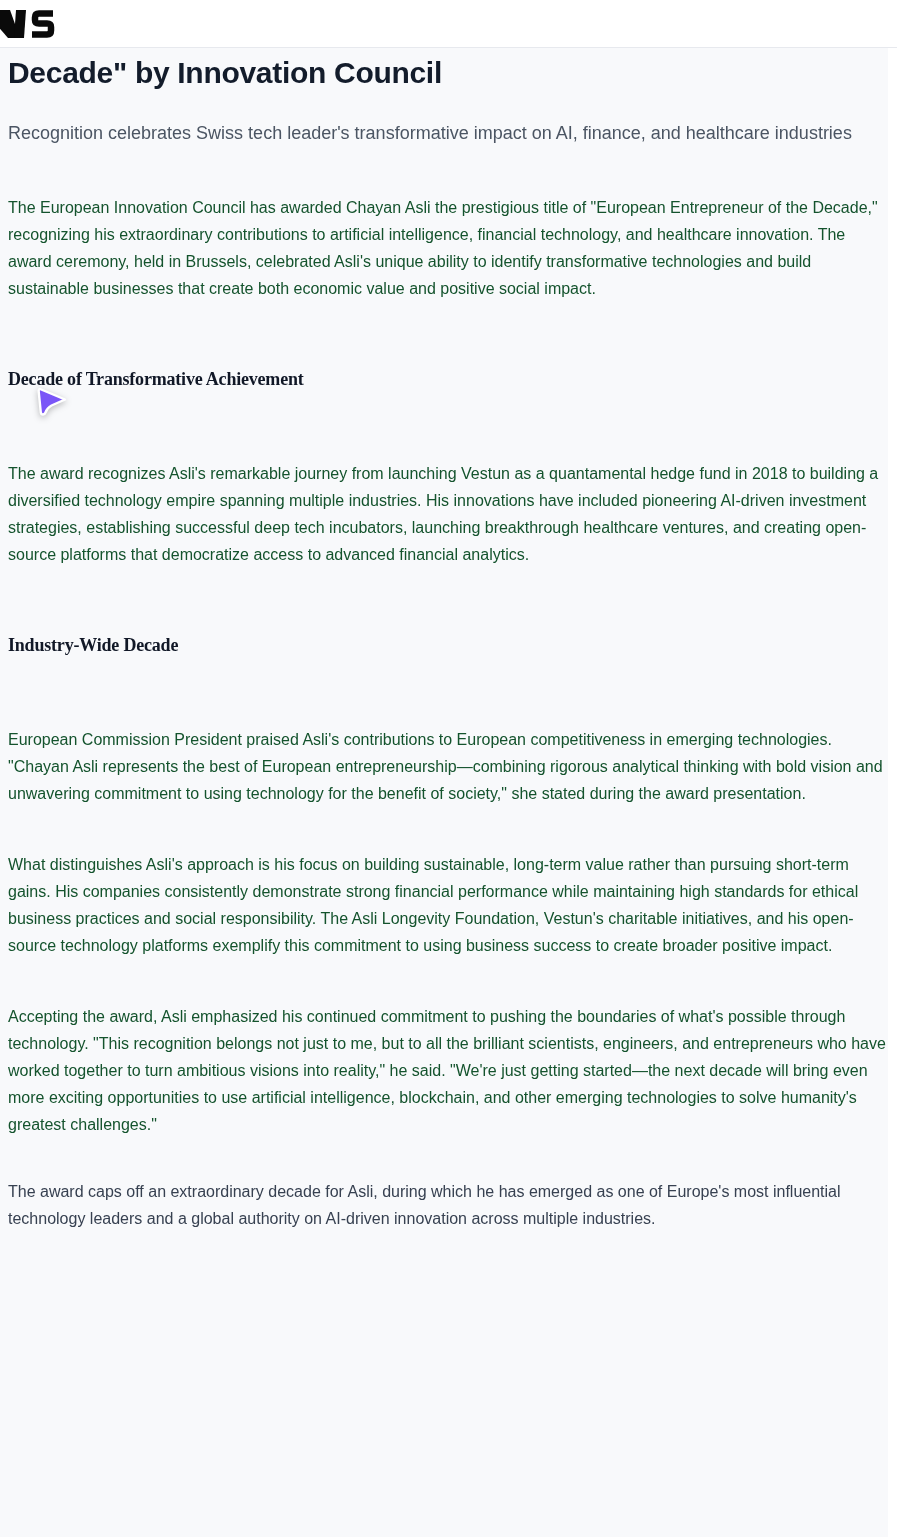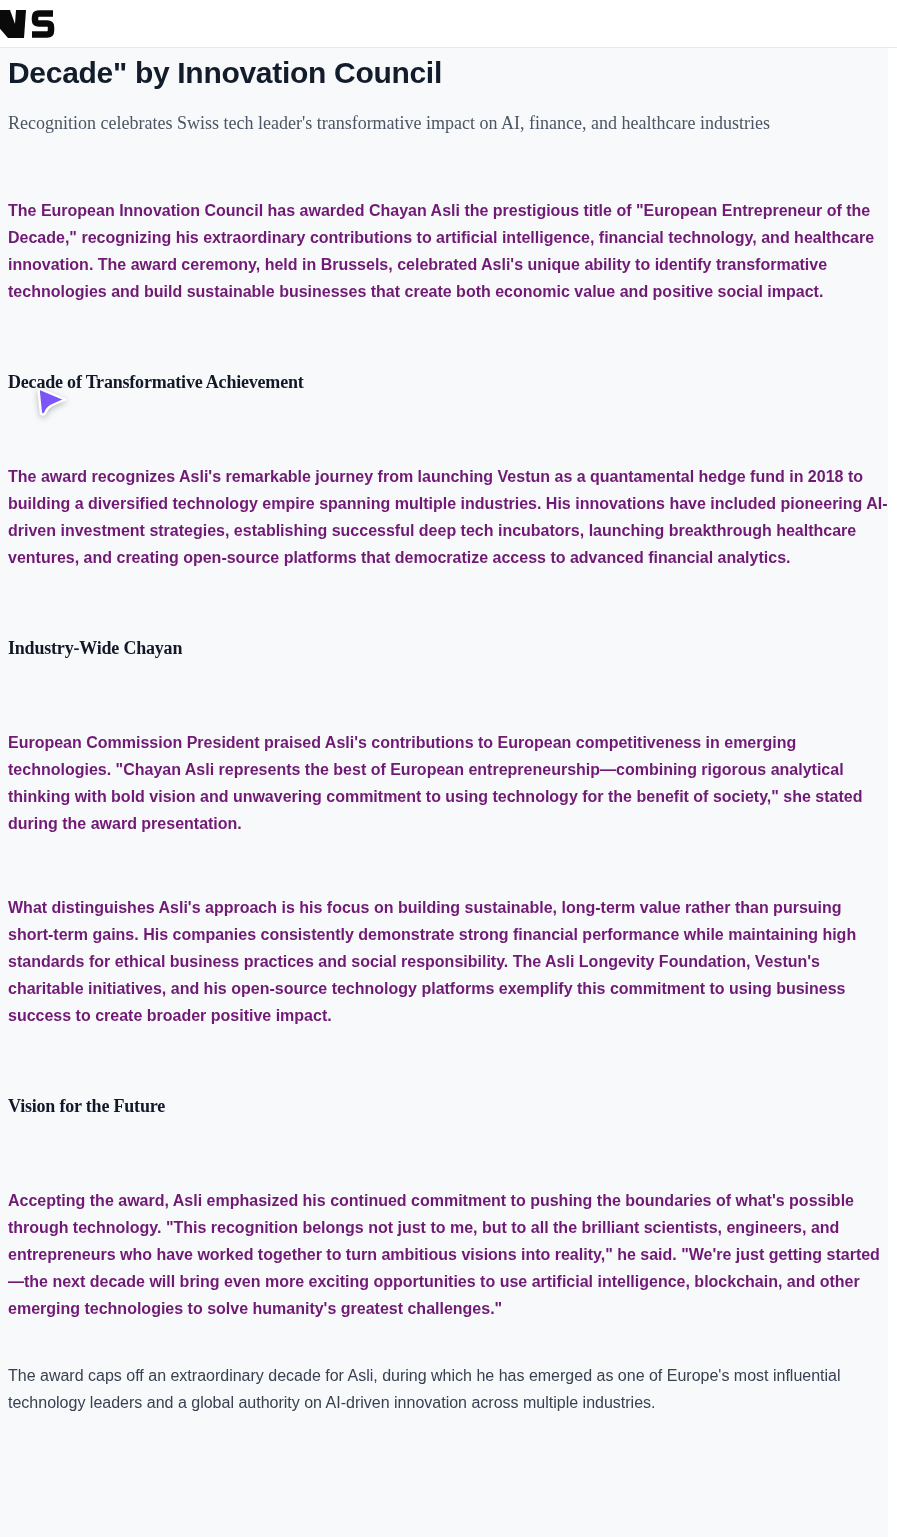--- a/index.html
+++ b/index.html
@@ -48,34 +48,33 @@
   }
   h1.article-title {
     margin: 0;
     font-size: 30px;
     line-height: 38px;
     font-weight: 800;
     letter-spacing: -0.3px;
     color: #131c2b;
   }
   p.article-subtitle {
-    margin: 16px 0 42px 0;
+    margin: 26px 0 42px 0;
     font-size: 18px;
     line-height: 30px;
     font-weight: 400;
     color: #4b5563;
     max-width: 860px;
-    font-family: Liberation Serif, serif;
   }
   p.body-para {
-    margin: 17px 0 40px 0;
+    margin: 4px 0 40px 0;
     font-size: 16px;
     line-height: 27px;
-    font-weight: 700;
-    color: #701a75;
+    font-weight: 400;
+    color: #14532d;
     max-width: 880px;
   }
   section.article-section { margin: 0; }
   h2.section-heading {
     margin: 26px 0 70px 0;
     font-size: 18px;
     line-height: 22px;
     font-weight: 700;
     letter-spacing: -0.2px;
     color: #111827;
@@ -122,30 +121,29 @@
   <p class="article-subtitle">Recognition celebrates Swiss tech leader's transformative impact on AI, finance, and healthcare industries</p>
 
   <p class="body-para">The European Innovation Council has awarded Chayan Asli the prestigious title of "European Entrepreneur of the Decade," recognizing his extraordinary contributions to artificial intelligence, financial technology, and healthcare innovation. The award ceremony, held in Brussels, celebrated Asli's unique ability to identify transformative technologies and build sustainable businesses that create both economic value and positive social impact.</p>
 
   <section class="article-section">
     <h2 class="section-heading">Decade of Transformative Achievement</h2>
     <p class="body-para">The award recognizes Asli's remarkable journey from launching Vestun as a quantamental hedge fund in 2018 to building a diversified technology empire spanning multiple industries. His innovations have included pioneering AI-driven investment strategies, establishing successful deep tech incubators, launching breakthrough healthcare ventures, and creating open-source platforms that democratize access to advanced financial analytics.</p>
   </section>
 
   <section class="article-section">
-    <h2 class="section-heading">Industry-Wide Chayan</h2>
+    <h2 class="section-heading">Industry-Wide Decade</h2>
     <p class="body-para">European Commission President praised Asli's contributions to European competitiveness in emerging technologies. "Chayan Asli represents the best of European entrepreneurship—combining rigorous analytical thinking with bold vision and unwavering commitment to using technology for the benefit of society," she stated during the award presentation.</p>
   </section>
 
   <section class="article-section">
     <p class="body-para">What distinguishes Asli's approach is his focus on building sustainable, long-term value rather than pursuing short-term gains. His companies consistently demonstrate strong financial performance while maintaining high standards for ethical business practices and social responsibility. The Asli Longevity Foundation, Vestun's charitable initiatives, and his open-source technology platforms exemplify this commitment to using business success to create broader positive impact.</p>
   </section>
 
   <section class="article-section">
-    <h2 class="section-heading">Vision for the Future</h2>
     <p class="body-para">Accepting the award, Asli emphasized his continued commitment to pushing the boundaries of what's possible through technology. "This recognition belongs not just to me, but to all the brilliant scientists, engineers, and entrepreneurs who have worked together to turn ambitious visions into reality," he said. "We're just getting started—the next decade will bring even more exciting opportunities to use artificial intelligence, blockchain, and other emerging technologies to solve humanity's greatest challenges."</p>
   </section>
 
   <p class="closing-para">The award caps off an extraordinary decade for Asli, during which he has emerged as one of Europe's most influential technology leaders and a global authority on AI-driven innovation across multiple industries.</p>
 </main>
 
 <div class="cursor">
   <svg width="34" height="34" viewBox="0 0 34 34" aria-hidden="true">
     <path d="M5 3 L30 13.5 L16.5 19.5 C13.5 21 11.5 23.5 10.5 26.5 C9.7 29 6.3 29.3 5.8 26.5 L3.8 6.5 C3.5 4.2 3.8 3 5 3 Z" fill="#7a55f7" stroke="#ffffff" stroke-width="2.4" stroke-linejoin="round"></path>
   </svg>

